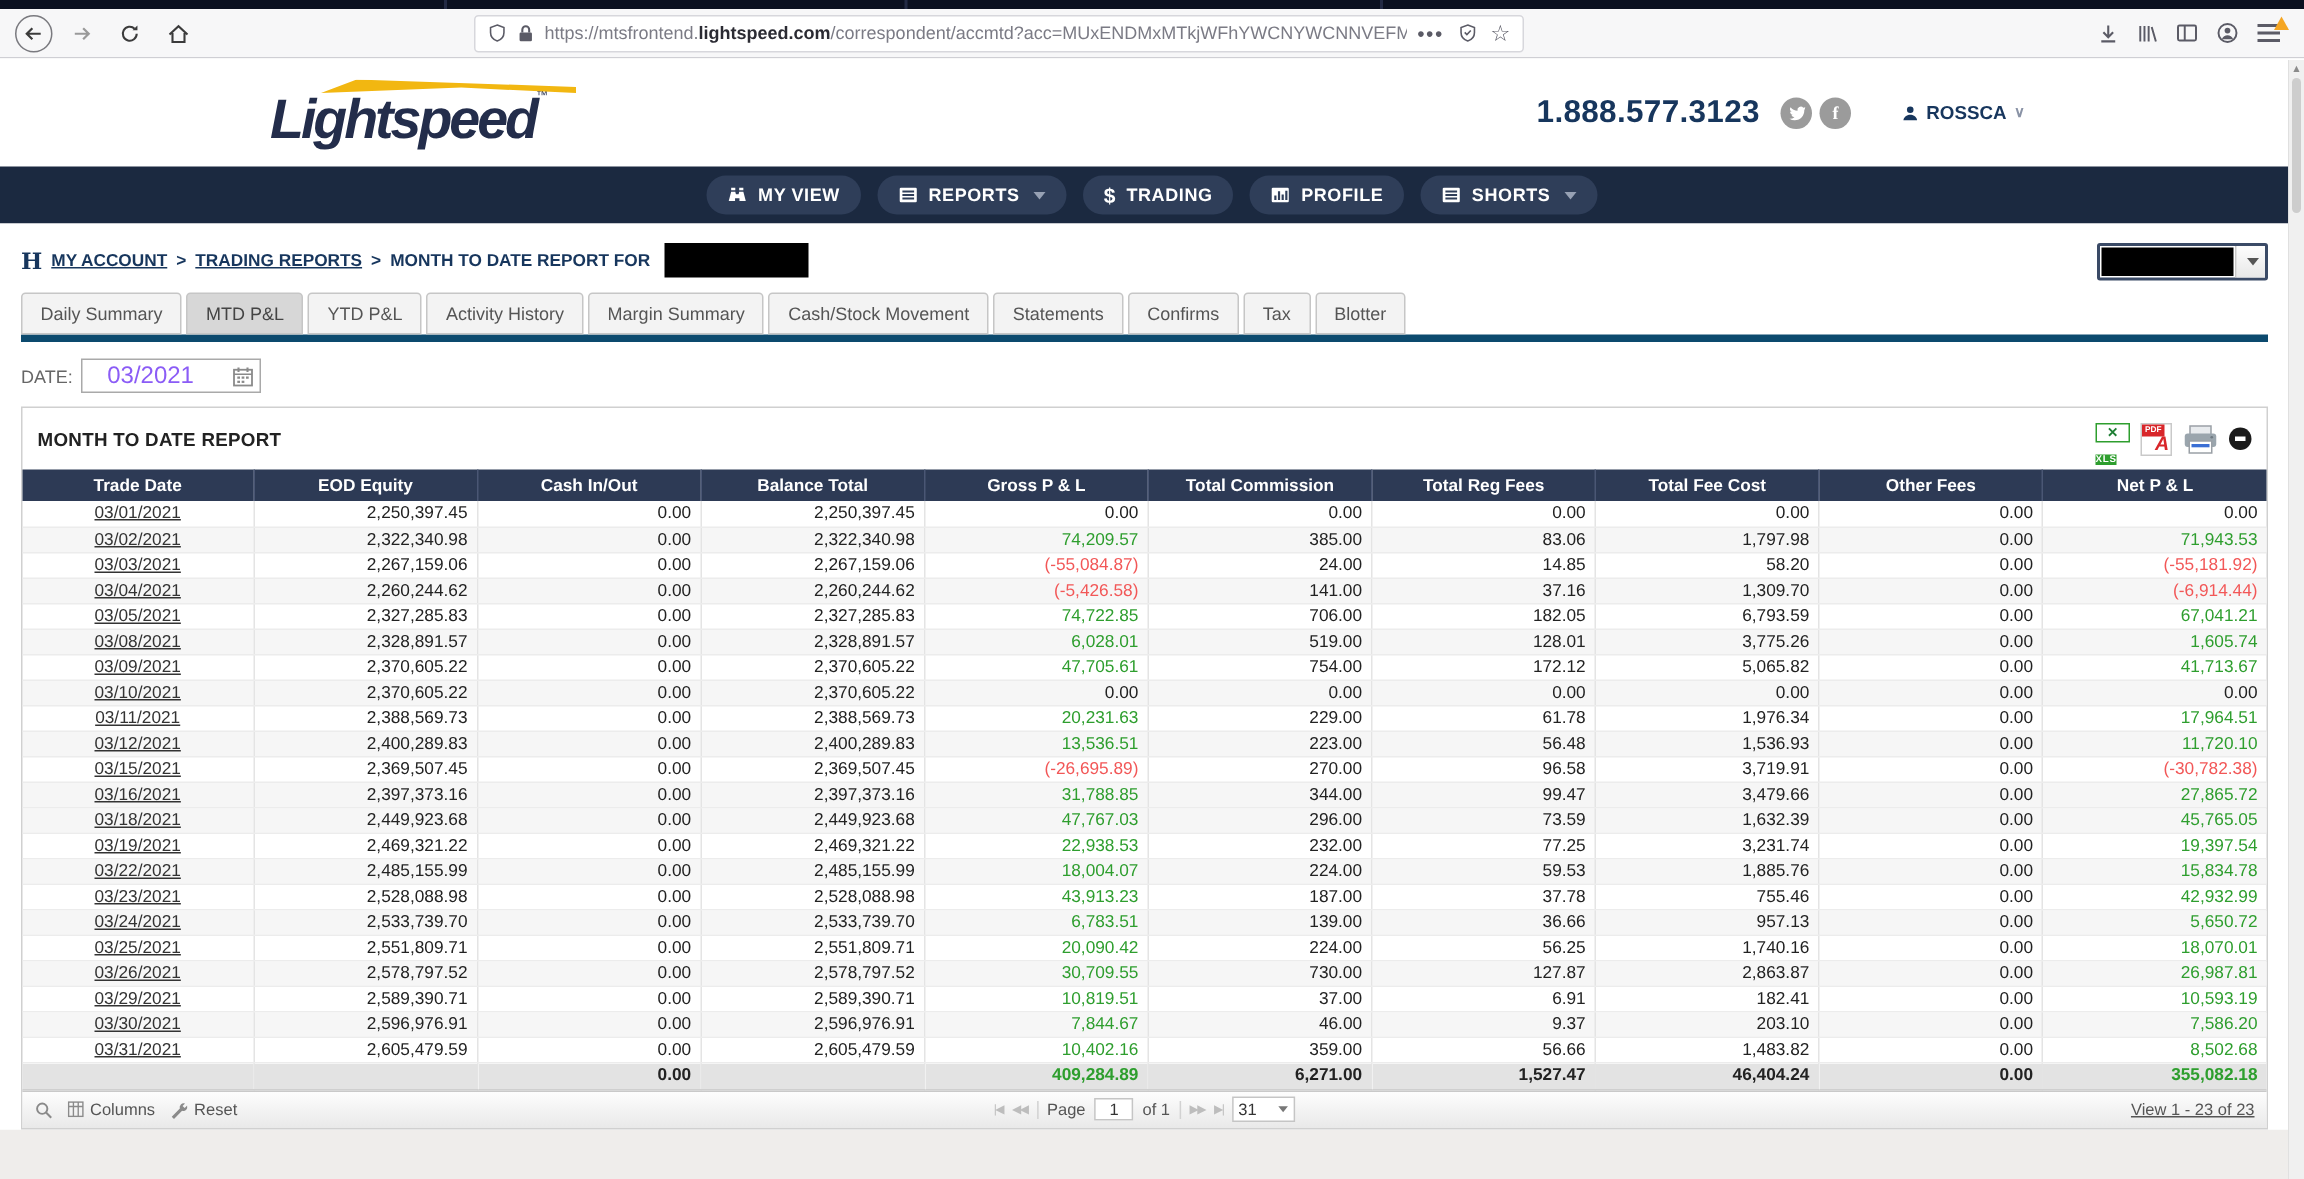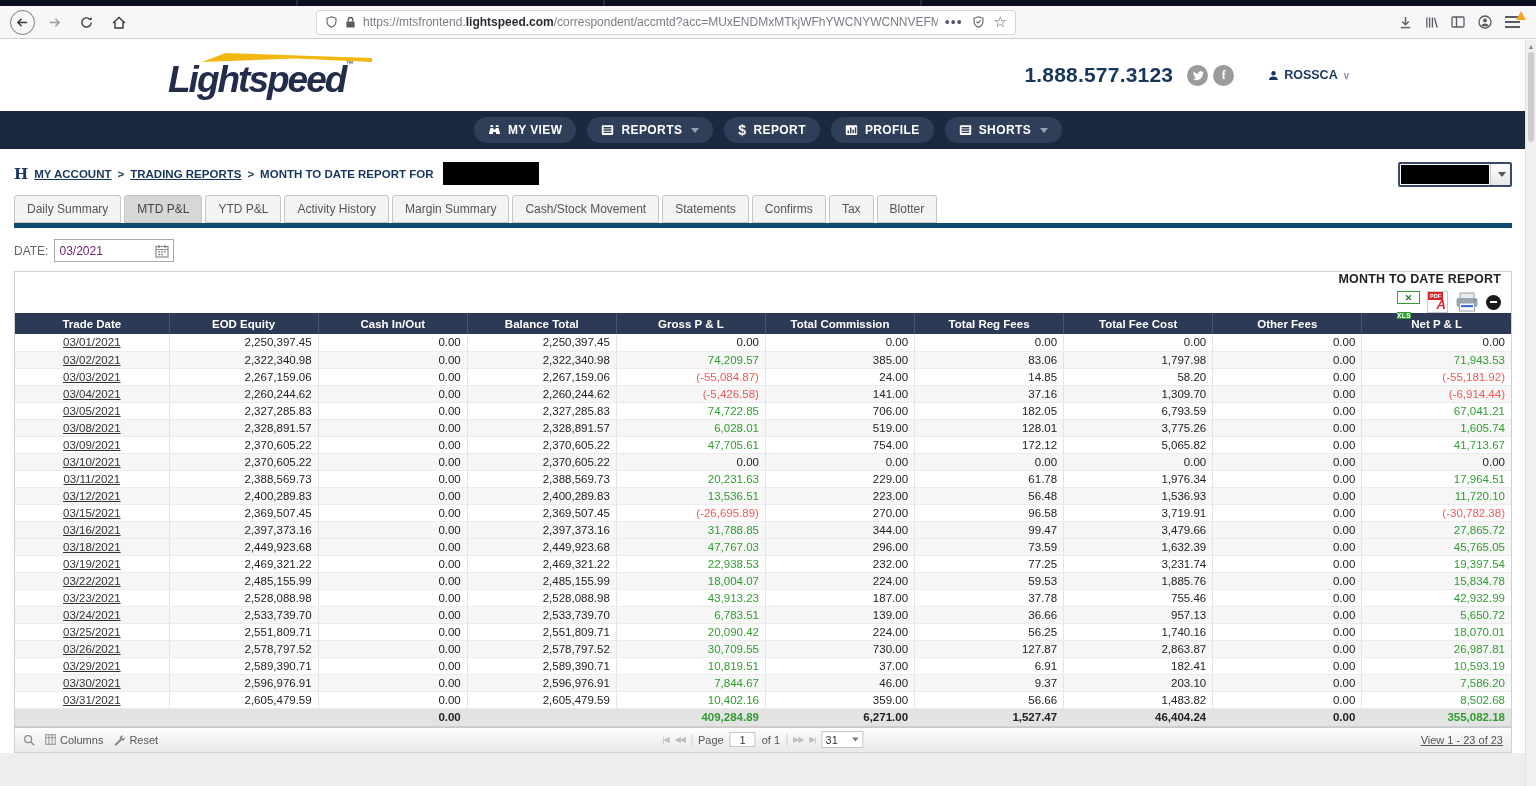--- a/index.html
+++ b/index.html
@@ -31,21 +31,21 @@
   
   .win-scrollbar { position:fixed; top:40px; right:0; bottom:0; width:11px;
     background:#f0f0f0; border-left:1px solid #e0e0e0; z-index:50; }
   .win-scrollbar .arr { display:block; text-align:center; font-size:7px; color:#8a8a8a; padding-top:3px;}
   .win-scrollbar .thumb { margin:2px 2px; height:90px; background:#cdcdcd; border-radius:4px; }
 
   
   .page { background:#fff; }
   .site-header { height:72px; background:#fff; display:flex; align-items:center;
     padding:0 186px 0 168px; justify-content:space-between; }
-  .logo { position:relative; padding-top:10px; }
+  .logo { position:relative; padding-top:10px;margin-left:12px; }
   .logo .swoosh { position:absolute; top:4px; left:34px; width:170px; height:9px;
     background:#f2b711; clip-path:polygon(0 100%, 14% 0, 100% 55%, 100% 100%, 55% 60%); }
   .logo .word { font-size:37px; font-weight:bold; font-style:italic; color:#232d4b; letter-spacing:-2px; }
   .logo sup { font-size:8px; color:#232d4b; font-style:normal; vertical-align:top; }
   .header-right { display:flex; align-items:center; }
   .phone { font-size:21px; font-weight:bold; color:#17365d; letter-spacing:0.2px; }
   .socials { display:flex; gap:5px; margin-left:14px; }
   .social { width:21px; height:21px; border-radius:50%; background:#9b9b9b; color:#fff;
     display:flex; align-items:center; justify-content:center; font-size:12px; font-weight:bold; }
   .user-menu { margin-left:34px; display:flex; align-items:center; gap:5px;
@@ -77,27 +77,27 @@
   .account-select .btn .caret-down { border-top-color:#555; }
 
   .tabs { display:flex; gap:3px; margin-top:6px; border-bottom:5px solid #0c4a6e; padding-bottom:0; }
   .tab { border:1px solid #c6c6c6; background:#f3f3f3; color:#555; font-size:12px;
     padding:6px 12px; border-radius:3px 3px 0 0; cursor:pointer; white-space:nowrap; }
   .tab.active { background:#d7d7d7; color:#444; }
 
   .date-row { margin-top:11px; display:flex; align-items:center; gap:6px; font-size:12px; color:#666; }
   .date-box { width:120px; height:23px; border:1px solid #a9a9a9; display:flex; align-items:center;
     background:#fff; padding:0 4px; }
-  .date-box input { border:none; outline:none; flex:1; font-size:12px; color:#701a75; width:80px;
-    font-family:"Liberation Sans", sans-serif; }
+  .date-box input { border:none; outline:none; flex:1; font-size:16px; color:#8b5cf6; width:80px;
+    font-family:"Liberation Sans", sans-serif;margin-left:12px; }
   .cal-btn { display:flex; align-items:center; cursor:pointer; }
 
   
   .panel { margin-top:9px; border:1px solid #d0d0d0; background:#fff; }
-  .panel-header { height:41px; display:flex; align-items:flex-end; justify-content:space-between; padding:0 10px;flex-direction:column; }
+  .panel-header { height:41px; display:flex; align-items:center; justify-content:space-between; padding:0 10px; }
   .panel-title { font-size:12.5px; font-weight:bold; color:#222; letter-spacing:0.2px; }
   .export-icons { display:flex; gap:7px; align-items:center; }
   .xls-ic { width:23px; height:22px; cursor:pointer; }
   .xls-ic .top { height:13px; background:#fff; border:1px solid #2e9e2e; display:flex; align-items:center; justify-content:center;
     color:#1e7e34; font-size:9px; font-weight:bold; }
   .xls-ic .bot { height:9px; background:#2e9e2e; color:#fff; font-size:6.5px; font-weight:bold;
     text-align:center; line-height:9px; letter-spacing:0.5px; }
   .pdf-ic { width:21px; height:22px; background:#fff; border:1px solid #c9c9c9; position:relative; cursor:pointer; }
   .pdf-ic .tag { position:absolute; top:0; left:0; background:#d8262a; color:#fff; font-size:5.5px;
     font-weight:bold; padding:1px 2px; }
@@ -263,21 +263,21 @@
             <path stroke="#2f3e59" stroke-width="1.6" d="M3.2 4.2h9.6M3.2 7h9.6M3.2 9.8h9.6"></path>
           </svg>
         </span>
         <span>REPORTS</span>
         <span class="caret-down"></span>
       </div>
       <div class="pill">
         <span class="nicon">
           <span style="font-weight:bold;font-size:14px;line-height:1;">$</span>
         </span>
-        <span>REPORT</span>
+        <span>TRADING</span>
       </div>
       <div class="pill">
         <span class="nicon">
           <svg viewBox="0 0 16 14" width="13" height="12">
             <rect x="1" y="1" width="14" height="12" rx="1" fill="#fff"></rect>
             <path stroke="#2f3e59" stroke-width="1.8" d="M4 11V7.5M7 11V4M10 11V6.5M13 11V3.5"></path>
           </svg>
         </span>
         <span>PROFILE</span>
       </div>

